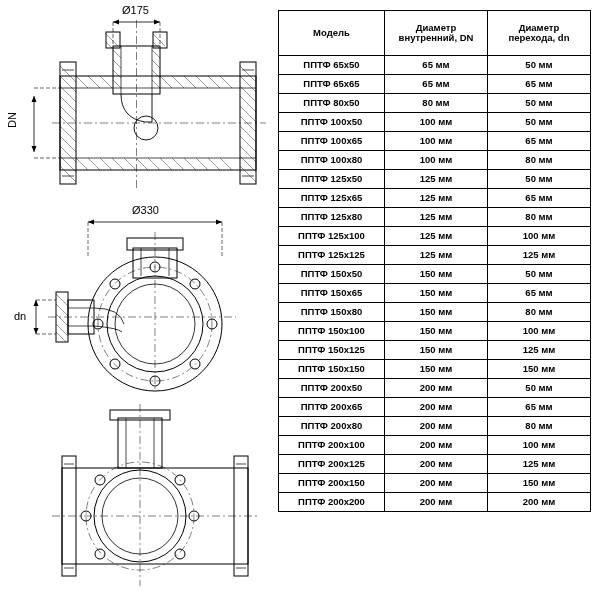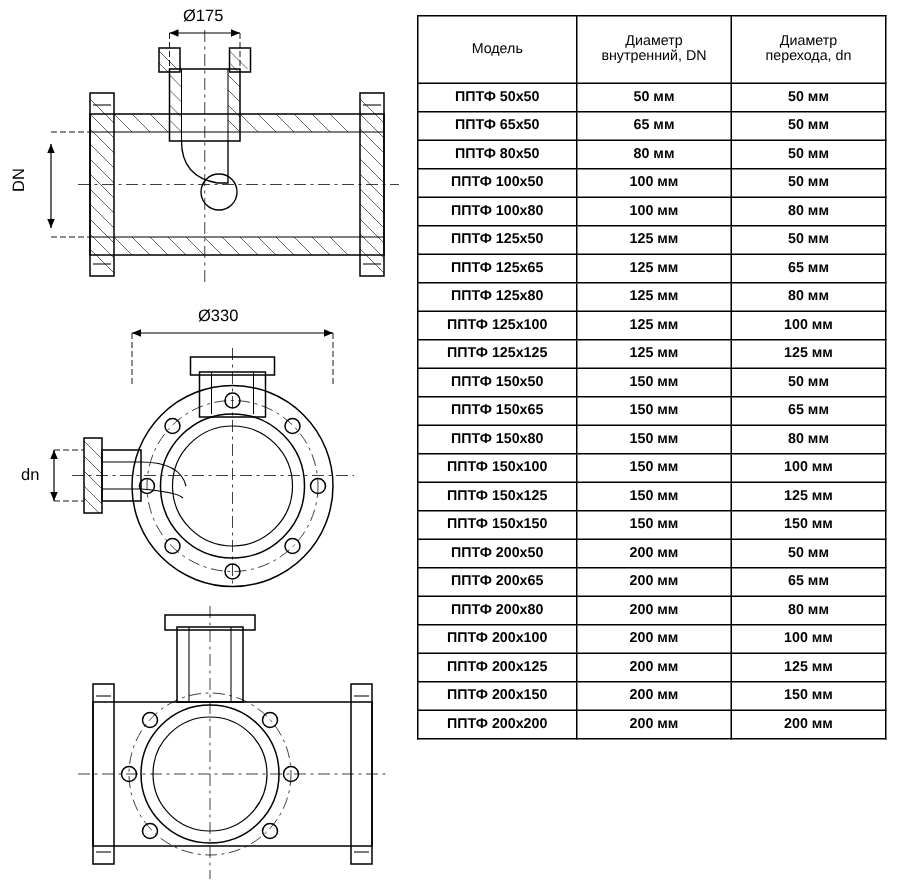--- a/index.html
+++ b/index.html
@@ -62,21 +62,21 @@
     border: 1px solid #000000;
     text-align: center;
     vertical-align: middle;
     font-size: 9.5px;
     padding: 0;
     height: 18px;
     line-height: 1.1;
     font-family: "Liberation Sans", sans-serif;
   }
   table.spec th {
-    font-weight: normal;
+    font-weight: bold;
     font-size: 9.5px;
     height: 40px;
     padding: 2px 3px;
   }
   table.spec td {
     font-weight: bold;
   }
   col.c1 { width: 106px; }
   col.c2 { width: 103px; }
   col.c3 { width: 103px; }
@@ -332,38 +332,43 @@
             <span class="th-line2">внутренний, DN</span>
           </th>
           <th>
             <span>Диаметр</span>
             <span class="th-line2">перехода, dn</span>
           </th>
         </tr>
       </thead>
       <tbody>
         <tr>
-            <td>ППТФ 50x50</td>
-            <td>50 мм</td>
-            <td>50 мм</td>
-          </tr>
-        <tr>
             <td>ППТФ 65x50</td>
             <td>65 мм</td>
             <td>50 мм</td>
+          </tr>
+        <tr>
+            <td>ППТФ 65x65</td>
+            <td>65 мм</td>
+            <td>65 мм</td>
           </tr>
         <tr>
             <td>ППТФ 80x50</td>
             <td>80 мм</td>
             <td>50 мм</td>
           </tr>
         <tr>
             <td>ППТФ 100x50</td>
             <td>100 мм</td>
             <td>50 мм</td>
+          </tr>
+        <tr>
+            <td>ППТФ 100x65</td>
+            <td>100 мм</td>
+            <td>65 мм</td>
           </tr>
         <tr>
             <td>ППТФ 100x80</td>
             <td>100 мм</td>
             <td>80 мм</td>
           </tr>
         <tr>
             <td>ППТФ 125x50</td>
             <td>125 мм</td>
             <td>50 мм</td>

